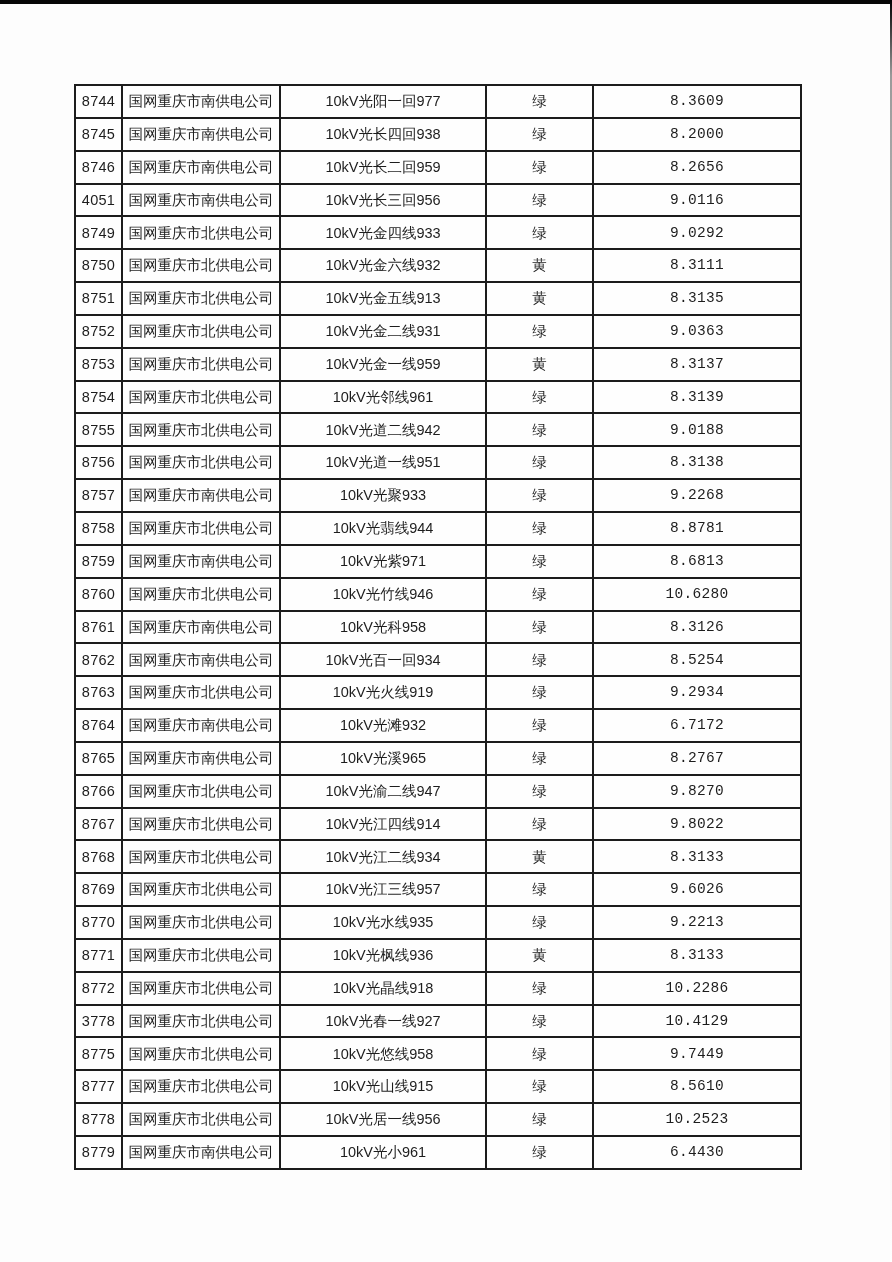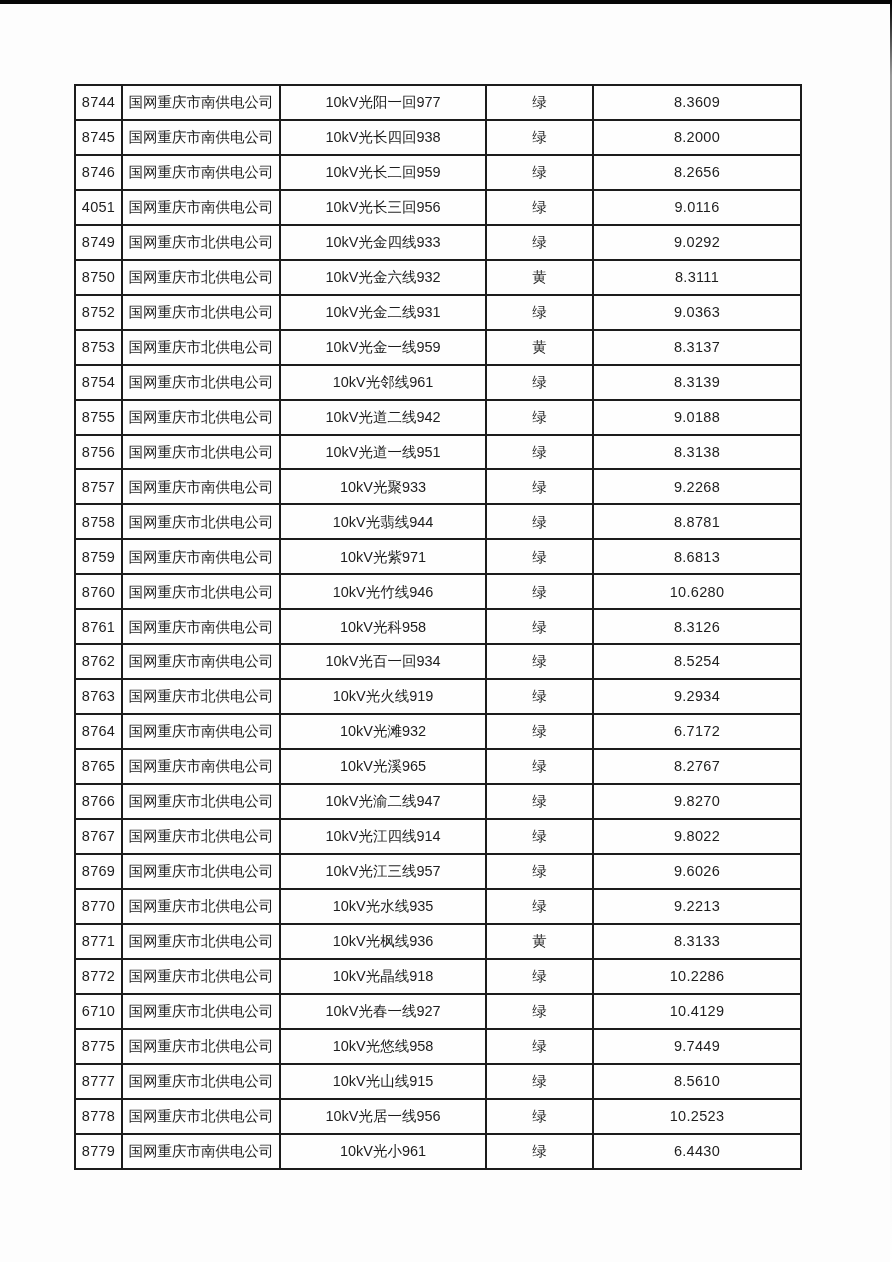--- a/index.html
+++ b/index.html
@@ -47,21 +47,21 @@
     text-align: center;
     vertical-align: middle;
     color: #1d1d1d;
     font-size: 14.5px;
     line-height: 1;
     padding: 0;
     overflow: hidden;
     white-space: nowrap;
   }
   td.col-id    { font-size: 15px; letter-spacing: 0.3px; }
-  td.col-value { font-size: 15px; letter-spacing: 0.3px; }
+  td.col-value { font-size: 15px; letter-spacing: 0.3px; font-family: Liberation Mono, monospace; }
   td.col-company, td.col-line, td.col-status { font-size: 14px; }
 </style>
 </head>
 <body>
 
 <div class="page">
   <div class="top-bar"></div>
   <div class="right-edge"></div>
 
   <table class="data-table">
@@ -115,20 +115,27 @@
     </tr>
 
     <tr>
       <td class="col-id">8750</td>
       <td class="col-company">国网重庆市北供电公司</td>
       <td class="col-line">10kV光金六线932</td>
       <td class="col-status">黄</td>
       <td class="col-value">8.3111</td>
     </tr>
 
+    <tr>
+      <td class="col-id">8751</td>
+      <td class="col-company">国网重庆市北供电公司</td>
+      <td class="col-line">10kV光金五线913</td>
+      <td class="col-status">黄</td>
+      <td class="col-value">8.3135</td>
+    </tr>
 
     <tr>
       <td class="col-id">8752</td>
       <td class="col-company">国网重庆市北供电公司</td>
       <td class="col-line">10kV光金二线931</td>
       <td class="col-status">绿</td>
       <td class="col-value">9.0363</td>
     </tr>
 
     <tr>
@@ -244,20 +251,27 @@
     </tr>
 
     <tr>
       <td class="col-id">8767</td>
       <td class="col-company">国网重庆市北供电公司</td>
       <td class="col-line">10kV光江四线914</td>
       <td class="col-status">绿</td>
       <td class="col-value">9.8022</td>
     </tr>
 
+    <tr>
+      <td class="col-id">8768</td>
+      <td class="col-company">国网重庆市北供电公司</td>
+      <td class="col-line">10kV光江二线934</td>
+      <td class="col-status">黄</td>
+      <td class="col-value">8.3133</td>
+    </tr>
 
     <tr>
       <td class="col-id">8769</td>
       <td class="col-company">国网重庆市北供电公司</td>
       <td class="col-line">10kV光江三线957</td>
       <td class="col-status">绿</td>
       <td class="col-value">9.6026</td>
     </tr>
 
     <tr>
@@ -278,21 +292,21 @@
 
     <tr>
       <td class="col-id">8772</td>
       <td class="col-company">国网重庆市北供电公司</td>
       <td class="col-line">10kV光晶线918</td>
       <td class="col-status">绿</td>
       <td class="col-value">10.2286</td>
     </tr>
 
     <tr>
-      <td class="col-id">6710</td>
+      <td class="col-id">3778</td>
       <td class="col-company">国网重庆市北供电公司</td>
       <td class="col-line">10kV光春一线927</td>
       <td class="col-status">绿</td>
       <td class="col-value">10.4129</td>
     </tr>
 
 
     <tr>
       <td class="col-id">8775</td>
       <td class="col-company">国网重庆市北供电公司</td>

